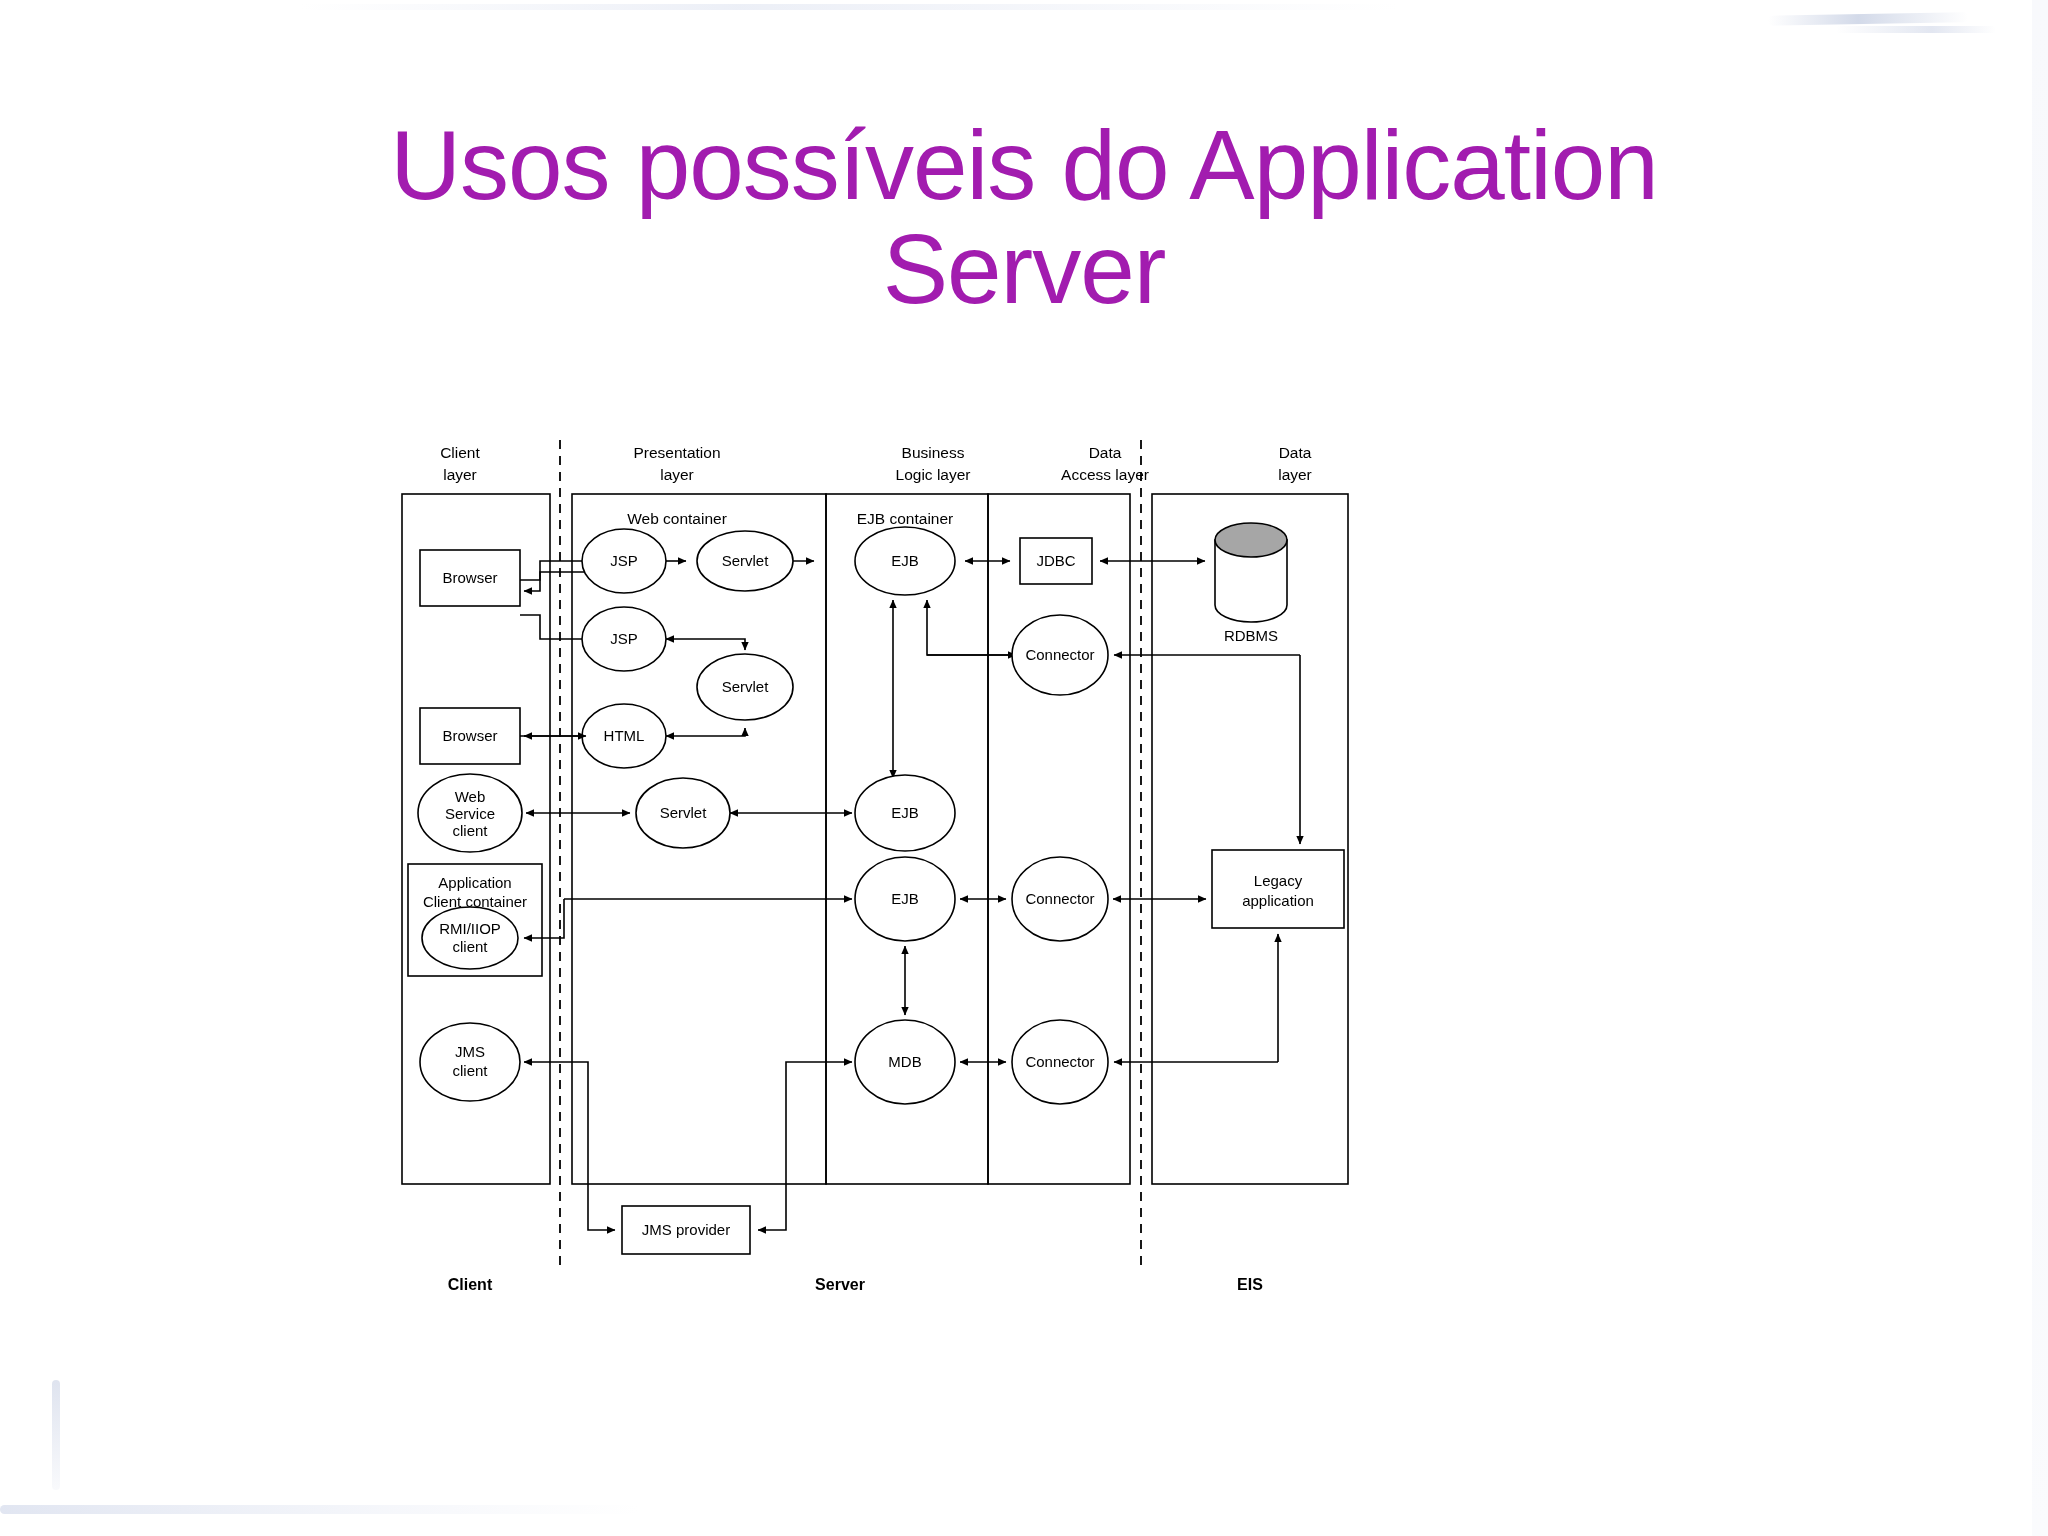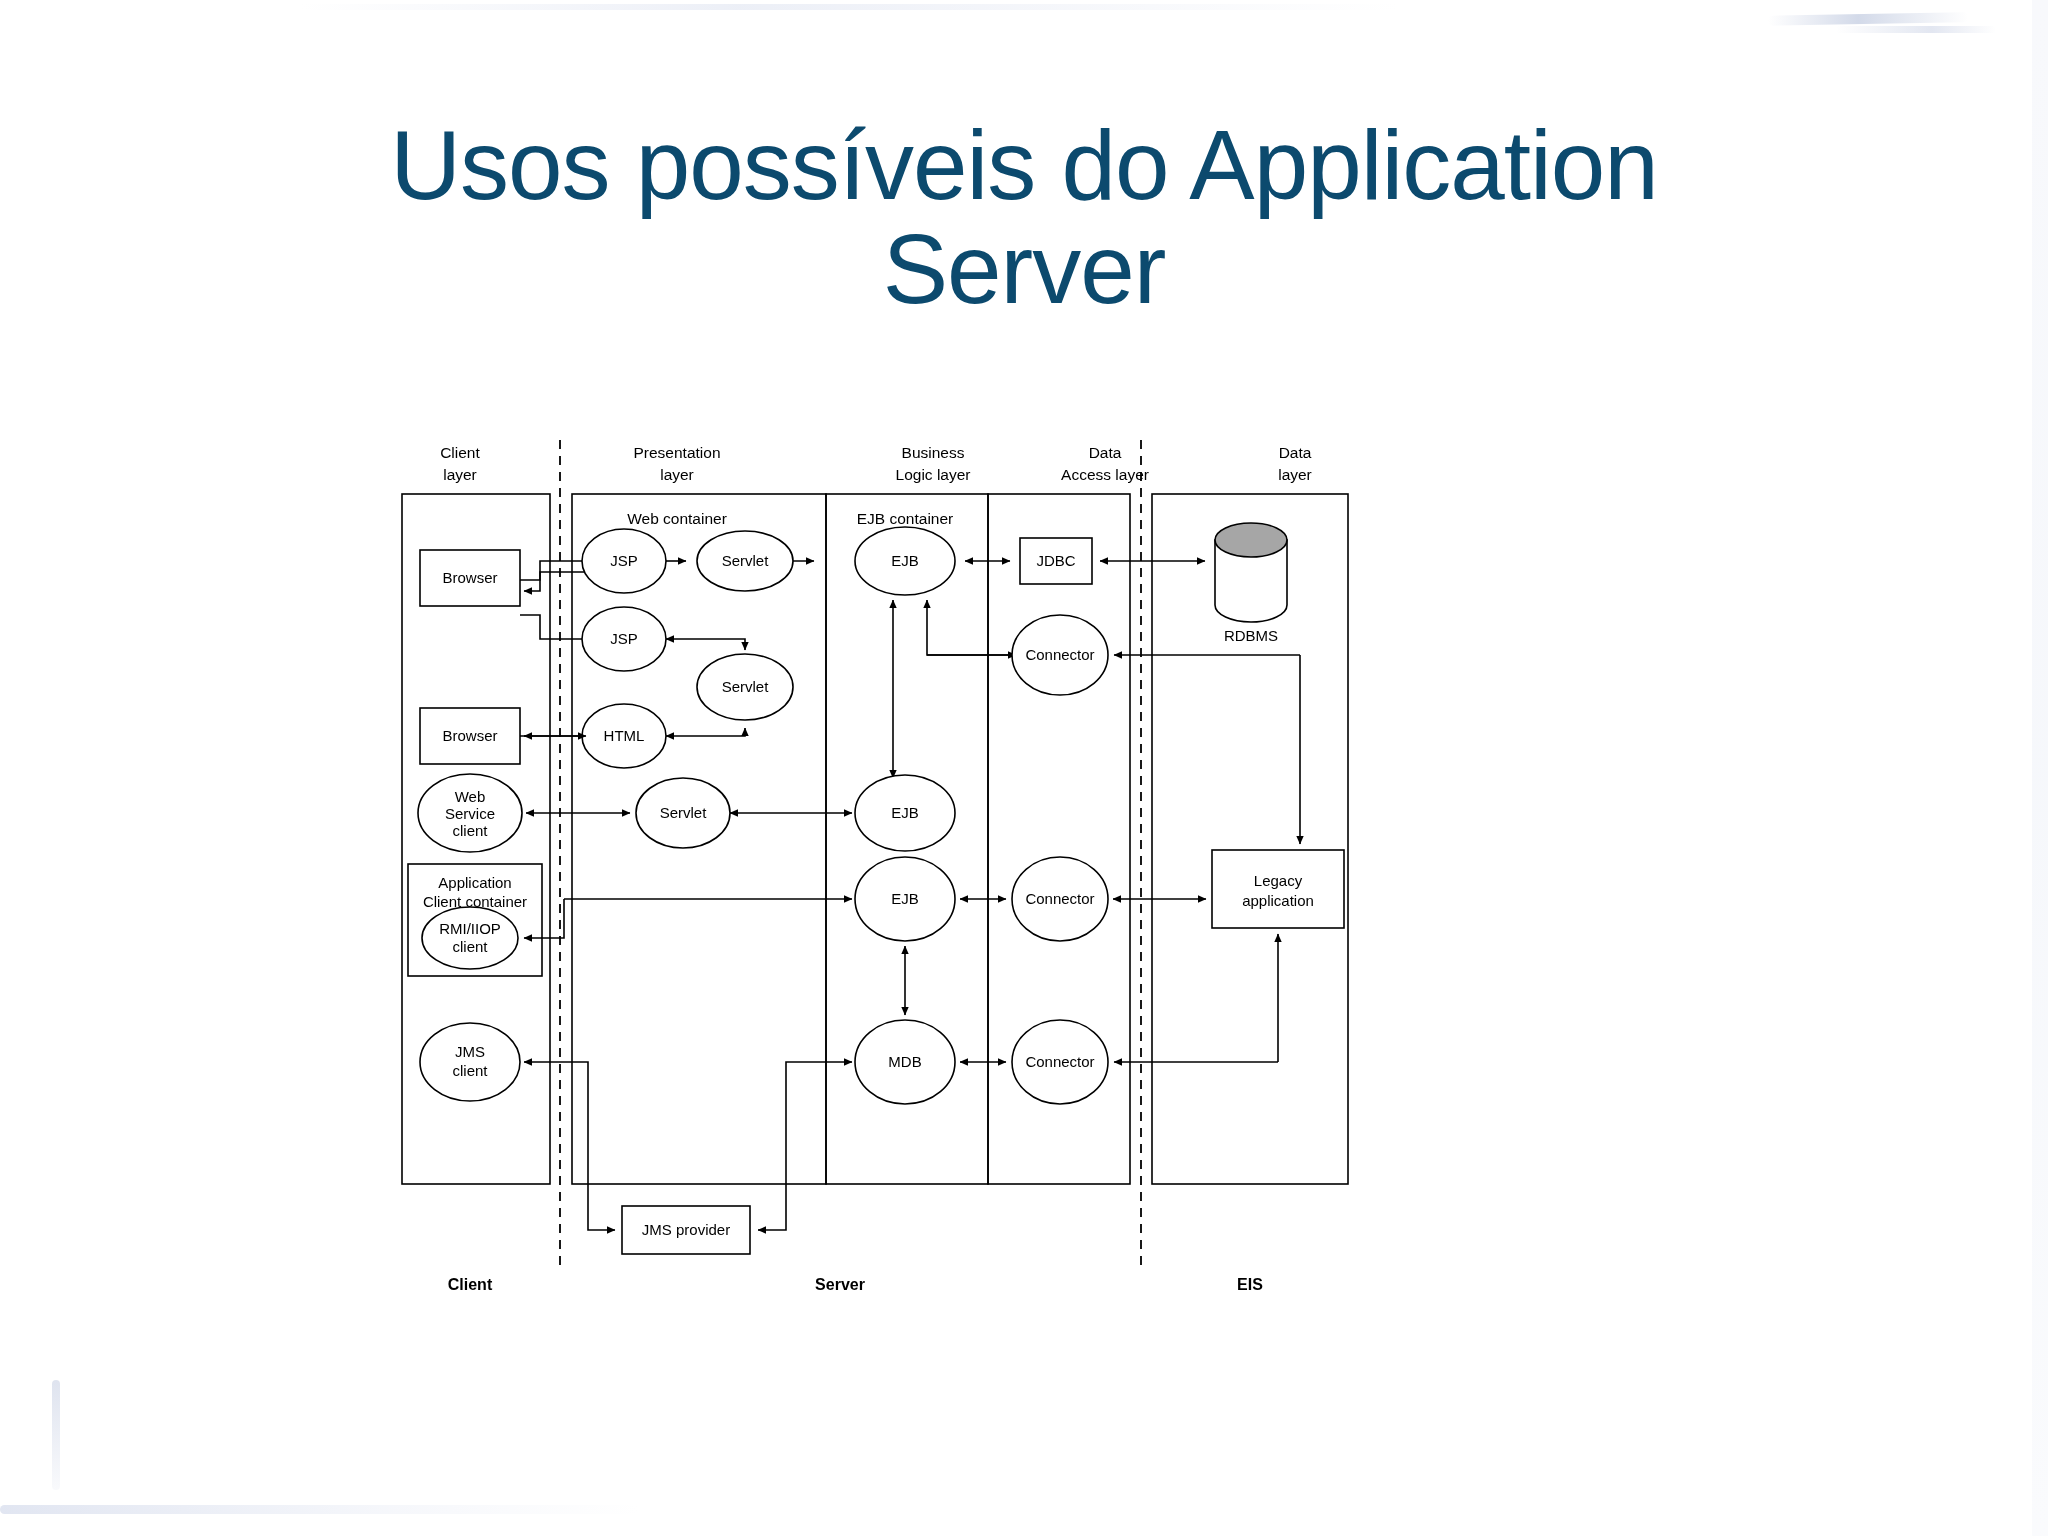--- a/index.html
+++ b/index.html
@@ -25,21 +25,21 @@
     border-radius:5px;}
   .deco-l{top:1380px;left:52px;width:8px;height:110px;
     background:linear-gradient(180deg,rgba(221,226,238,.95) 0%,rgba(240,242,248,.4) 100%);
     border-radius:4px;}
   .deco-r{top:0px;right:0px;width:16px;height:1536px;
     background:linear-gradient(180deg,rgba(248,249,252,1) 0%,rgba(240,243,249,.6) 50%,rgba(250,251,253,1) 100%);}
 
   #slide-title{
     position:absolute;left:0;right:0;top:48px;
     text-align:center;
-    color:#0c4a6e;
+    color:#a21caf;
     font-size:98px;
     line-height:1.06;
     font-weight:400;
     letter-spacing:-1px;
     padding:0 250px;
   }
   #diagram-wrap{
     position:absolute;left:400px;top:440px;width:1200px;height:870px;
   }
   svg{display:block;}

